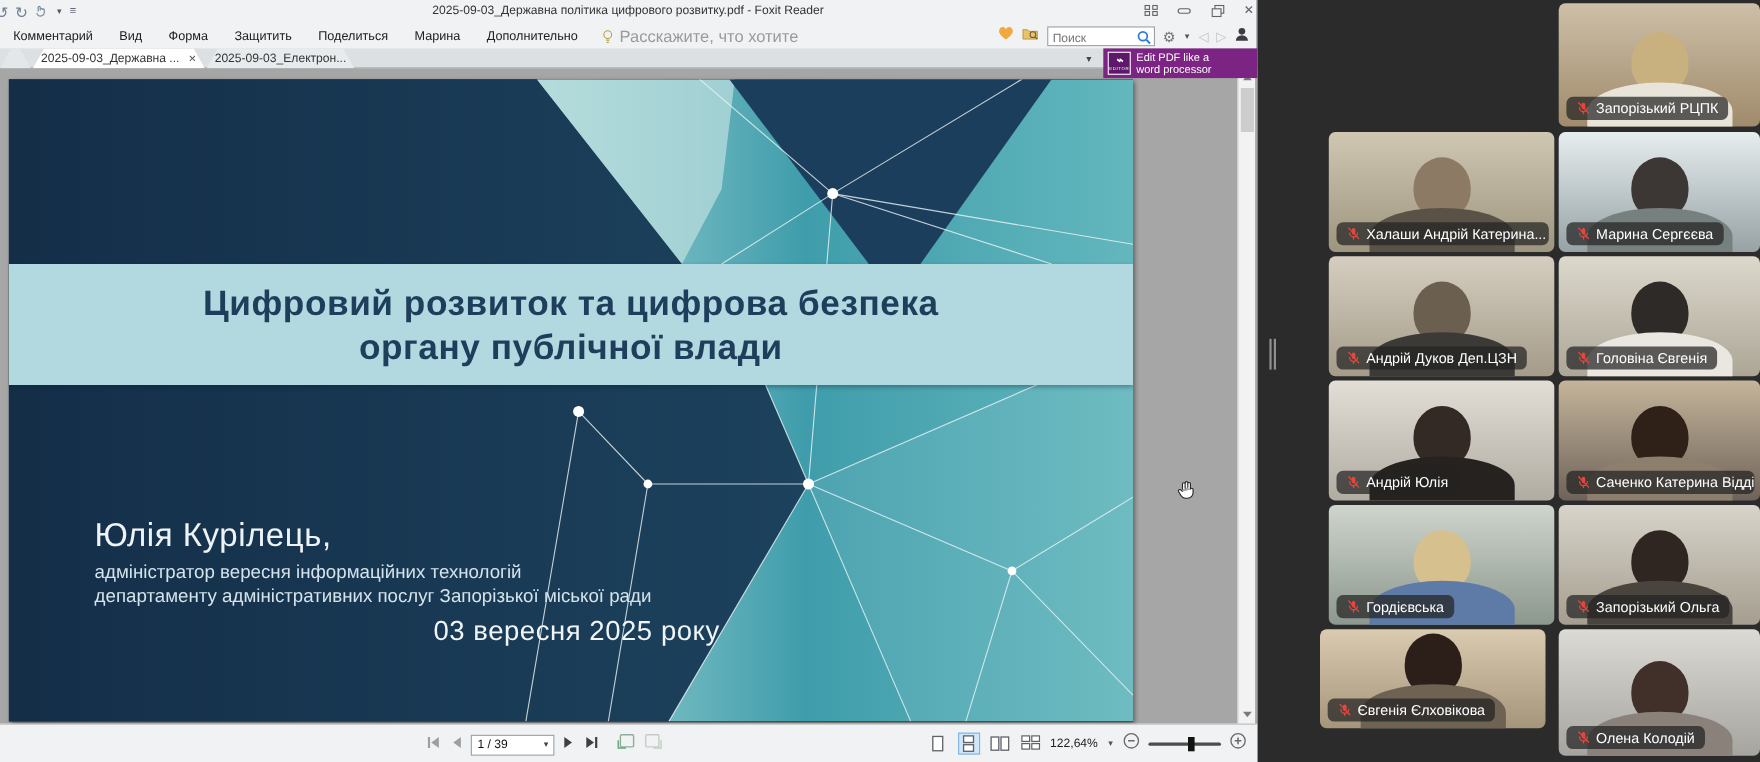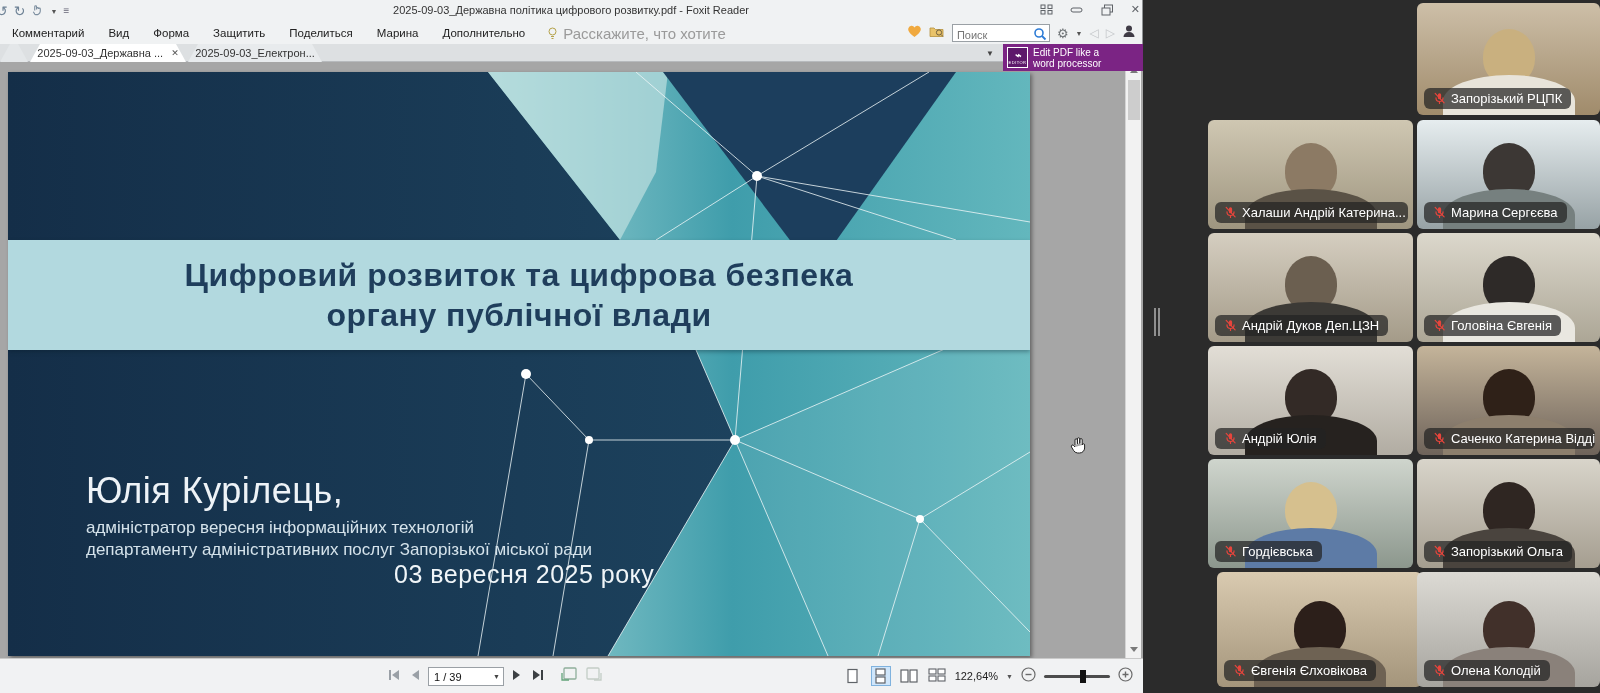--- a/index.html
+++ b/index.html
@@ -46,21 +46,21 @@
   .promo-logo .ed { color:#fff; font-size:4px; letter-spacing:.5px; }
   .promo-text { color:#fff; font-size:10px; line-height:11px; }
 
   .docarea { position:absolute; left:0; top:62px; width:1143px; height:596px; background:#a6a6a6; overflow:hidden; }
   .page { position:absolute; left:8px; top:10px; width:1022px; height:584px; background:#16334d; box-shadow:2px 2px 4px rgba(0,0,0,.4); overflow:hidden; }
   .page svg.slide-bg { position:absolute; left:0; top:0; }
   .slide-banner { position:absolute; left:0; top:168px; width:100%; height:110px; background:#b2d9df;
                   box-shadow:0 2px 4px rgba(10,30,40,.35); display:flex; flex-direction:column; align-items:center; justify-content:center; }
   .slide-title { font-size:32px; line-height:40px; font-weight:bold; color:#1f3e5c; letter-spacing:.5px; text-align:center; }
   .slide-author { position:absolute; left:78px; top:398px; color:#eef3f7; }
-  .slide-author .aname { font-size:36px; font-weight:400; letter-spacing:.5px; }
+  .slide-author .aname { font-size:30px; font-weight:400; letter-spacing:.5px; }
   .slide-author .arole { font-size:17px; color:#d5e3eb; line-height:22px; margin-top:5px; }
   .slide-date { position:absolute; left:386px; top:488px; font-size:25px; color:#f0f5f8; letter-spacing:.5px; }
 
   .vscroll { position:absolute; left:1125px; top:0; width:16px; height:596px; background:#f2f2f2; border-left:1px solid #d4d4d4; }
   .vs-arrow { position:absolute; left:4px; width:0; height:0; border-left:4px solid transparent; border-right:4px solid transparent; }
   .vs-up { top:6px; border-bottom:5px solid #7a7a7a; }
   .vs-down { bottom:6px; border-top:5px solid #7a7a7a; }
   .vs-thumb { position:absolute; left:2px; top:18px; width:12px; height:40px; background:#cdcdcd; }
 
   .hand-cursor { position:absolute; left:1070px; top:374px; z-index:20; }
@@ -526,21 +526,21 @@
             <rect x="9" y="2.5" width="6" height="11" rx="3" fill="#e8453c"></rect>
             <g fill="none" stroke="#e8453c" stroke-width="2.2" stroke-linecap="round">
               <path d="M5.5 11a6.5 6.5 0 0 0 13 0"></path>
               <path d="M12 17.5V21"></path>
               <path d="M4 2.5 L20.5 20"></path>
             </g>
           </svg>
           <span class="pname">Запорізький Ольга</span>
         </div>
       </div>
-      <div class="tile" style="left: 72px; top: 572px; width: 205px; height: 115px; background: linear-gradient(rgb(217, 202, 176), rgb(164, 149, 123));">
+      <div class="tile" style="left: 55px; top: 572px; width: 205px; height: 90px; background: linear-gradient(rgb(217, 202, 176), rgb(164, 149, 123));">
         <div class="figure">
           <div class="head" style="background:#2c1f1a"></div>
           <div class="torso" style="background:#6e6253"></div>
         </div>
         <div class="name-pill">
           <svg class="mic-off-icon" width="13" height="13" viewBox="0 0 24 24">
             <rect x="9" y="2.5" width="6" height="11" rx="3" fill="#e8453c"></rect>
             <g fill="none" stroke="#e8453c" stroke-width="2.2" stroke-linecap="round">
               <path d="M5.5 11a6.5 6.5 0 0 0 13 0"></path>
               <path d="M12 17.5V21"></path>

